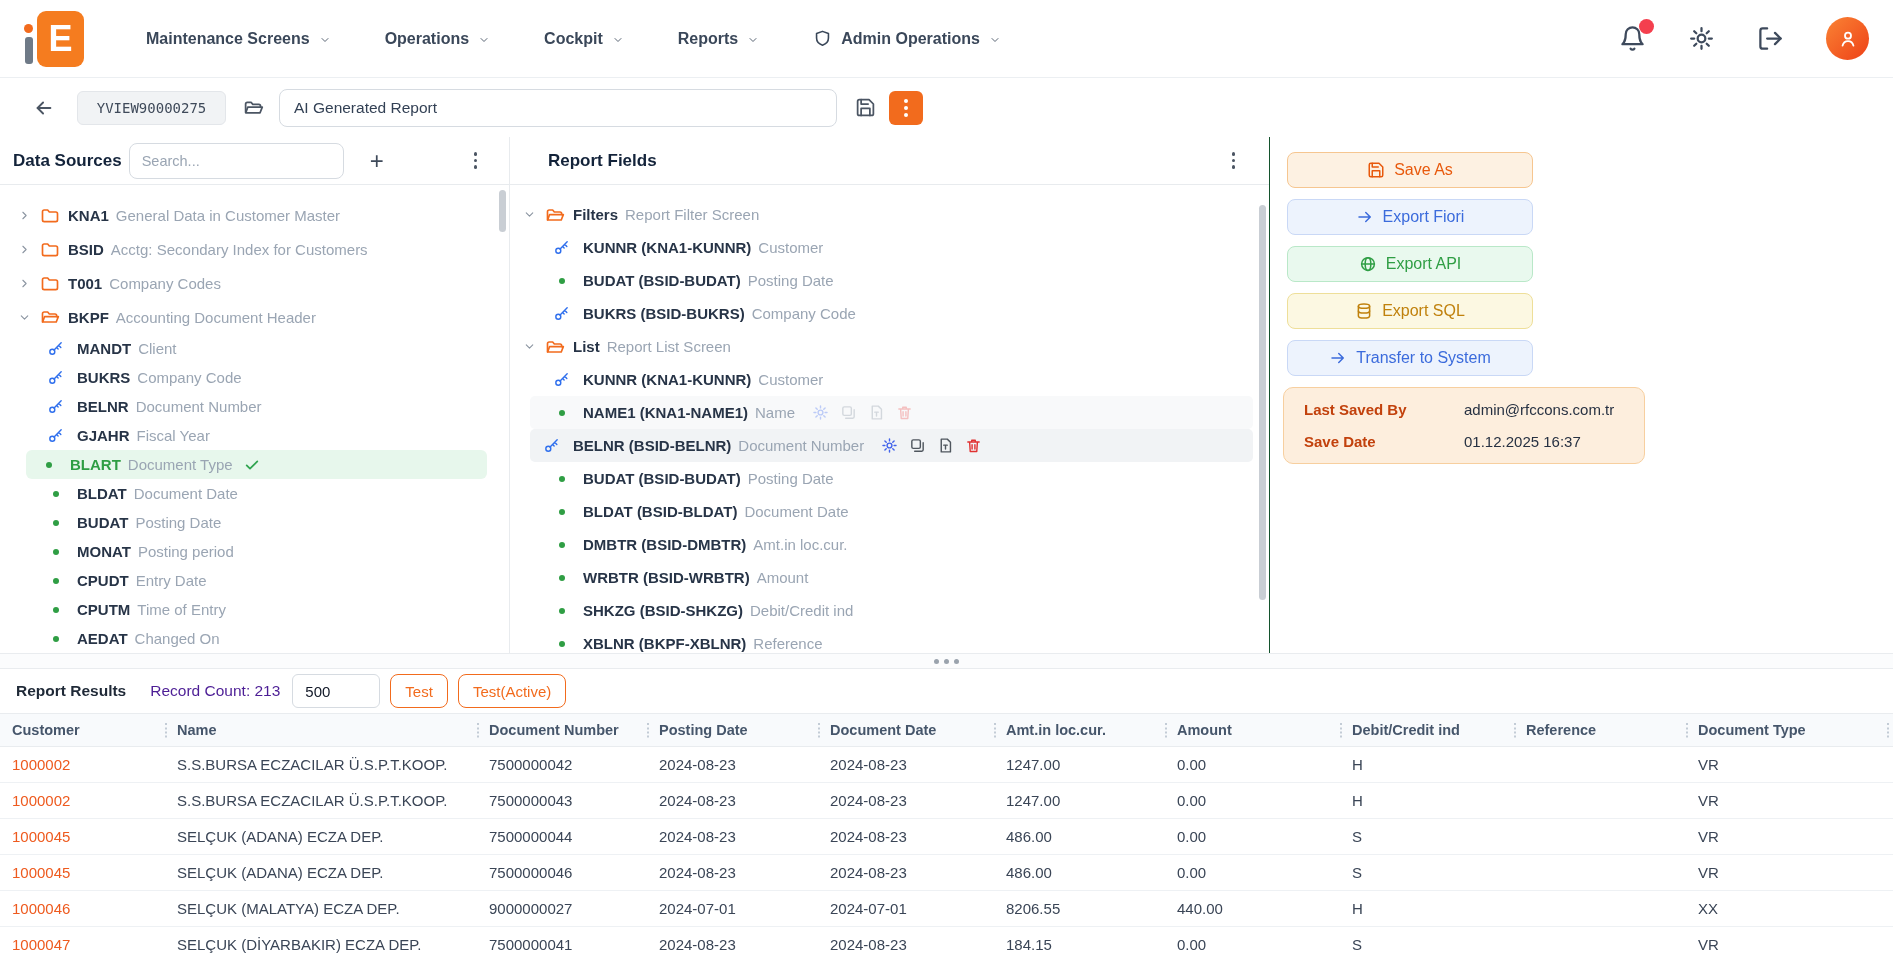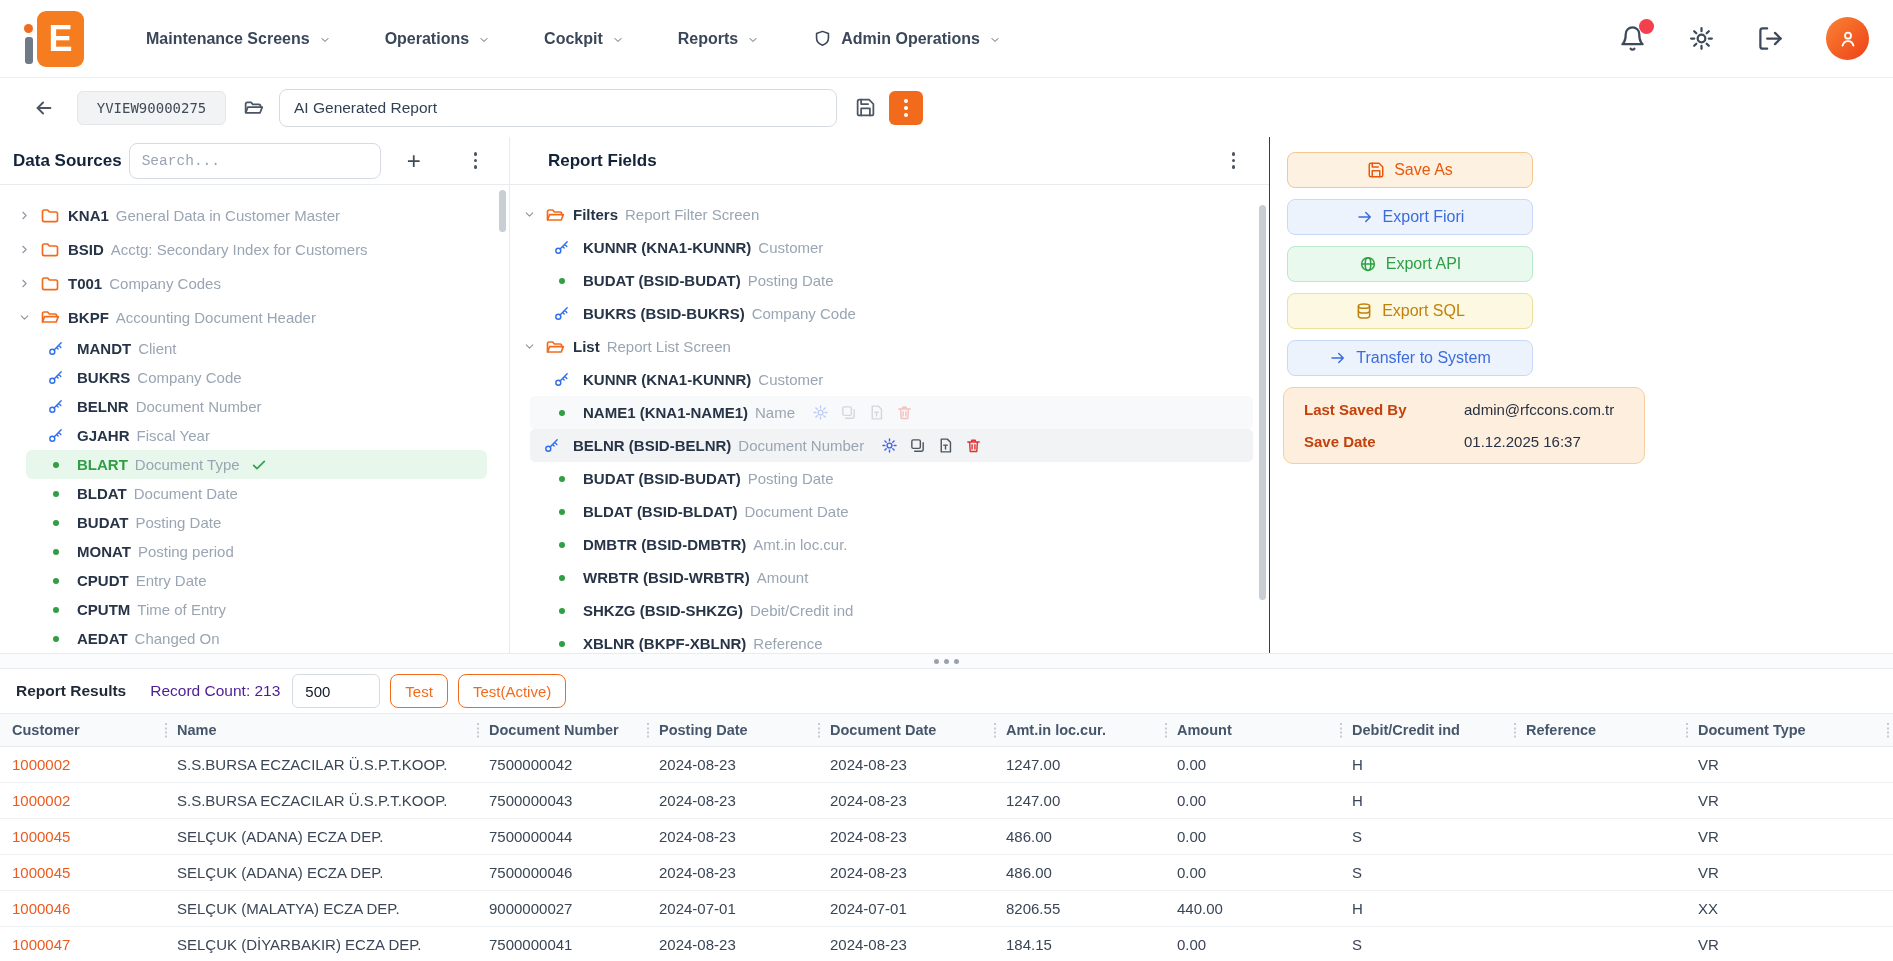--- a/index.html
+++ b/index.html
@@ -46,22 +46,22 @@
 
   
   .main { flex:none; height:516px; display:flex; overflow:hidden; }
   .panel-left { width:510px; flex:none; border-right:1px solid #e8ebee; position:relative; overflow:hidden; }
   .panel-mid { width:760px; flex:none; border-right:1px solid #14532d; position:relative; overflow:hidden; }
   .panel-right { flex:1; position:relative; padding-top:15px; }
 
   .panel-head { height:48px; display:flex; align-items:center; border-bottom:1px solid #e8ebee; }
   .panel-title { font-size:17px; font-weight:700; color:#13233a; white-space:nowrap; }
   .panel-left .panel-head { padding:0 28px 0 13px; }
-  .search-input { margin-left:7px; width:252px; height:36px; border:1px solid #d6dbe1; border-radius:8px;
-    padding:0 12px; font-size:14.5px; color:#334155; outline:none; font-family:Liberation Mono, monospace; }
+  .search-input { margin-left:7px; width:215px; height:36px; border:1px solid #d6dbe1; border-radius:8px;
+    padding:0 12px; font-size:14.5px; color:#334155; outline:none; font-family:Liberation Sans, sans-serif; }
   .search-input::placeholder { color:#9aa5b3; }
   .plus-btn { margin-left:19px; width:28px; height:28px; border:none; background:none; font-size:24px; font-weight:400;
     color:#3f4a5a; cursor:pointer; line-height:1; }
   .kebab { margin-left:auto; display:flex; flex-direction:column; gap:3px; cursor:pointer; padding:4px; }
   .kebab i { width:3.5px; height:3.5px; border-radius:50%; background:#4b5563; }
   .panel-mid .panel-head { padding:0 30px 0 38px; border-bottom:1px solid #e8ebee; }
 
   .tree { padding-top:13px; }
   .t-row { display:flex; align-items:center; cursor:pointer; }
   
@@ -73,21 +73,21 @@
 
   .chev { width:13px; height:13px; color:#8b95a1; }
   .fold { width:20px; height:20px; color:#f26b1d; margin-left:9px; }
   .keyi { width:17px; height:17px; color:#2f6fed; margin-right:13px; }
   .dot  { width:6px; height:6px; border-radius:50%; background:#2f9e44; margin:0 18px 0 6px; flex:none; }
   .folder-row .code { margin-left:8px; }
   .code { font-size:15px; font-weight:700; color:#273447; margin-right:7px; white-space:nowrap; }
   .desc { font-size:15px; color:#9aa5b3; white-space:nowrap; }
   .chk { width:16px; height:16px; color:#2fa44f; margin-left:11px; }
 
-  .ds-row.sel { background:#e7f7ec; border-radius:6px; margin-left:26px; margin-right:22px; padding-left:21px; }
+  .ds-row.sel { background:#e7f7ec; border-radius:6px; margin-left:26px; margin-right:22px; padding-left:14px; }
   .ds-row.sel .code { color:#2f9e44; }
 
   .rf-row.hl-light  { background:#f8f9fa; border-radius:5px; margin-left:20px; margin-right:16px; padding-left:23px; }
   .rf-row.hl-strong { background:#f1f3f5; border-radius:5px; margin-left:20px; margin-right:16px; padding-left:13px; }
 
   .acts { display:flex; align-items:center; margin-left:6px; }
   .acts .icn { width:17px; height:17px; margin-left:11px; cursor:pointer; }
   .acts.active .a-gear { color:#4263eb; } .acts.active .a-copy { color:#4f565e; }
   .acts.active .a-doc { color:#4f565e; }  .acts.active .a-trash { color:#e03131; }
   .acts.faded .a-gear { color:#bccbf7; }  .acts.faded .a-copy { color:#d3d8dd; }

